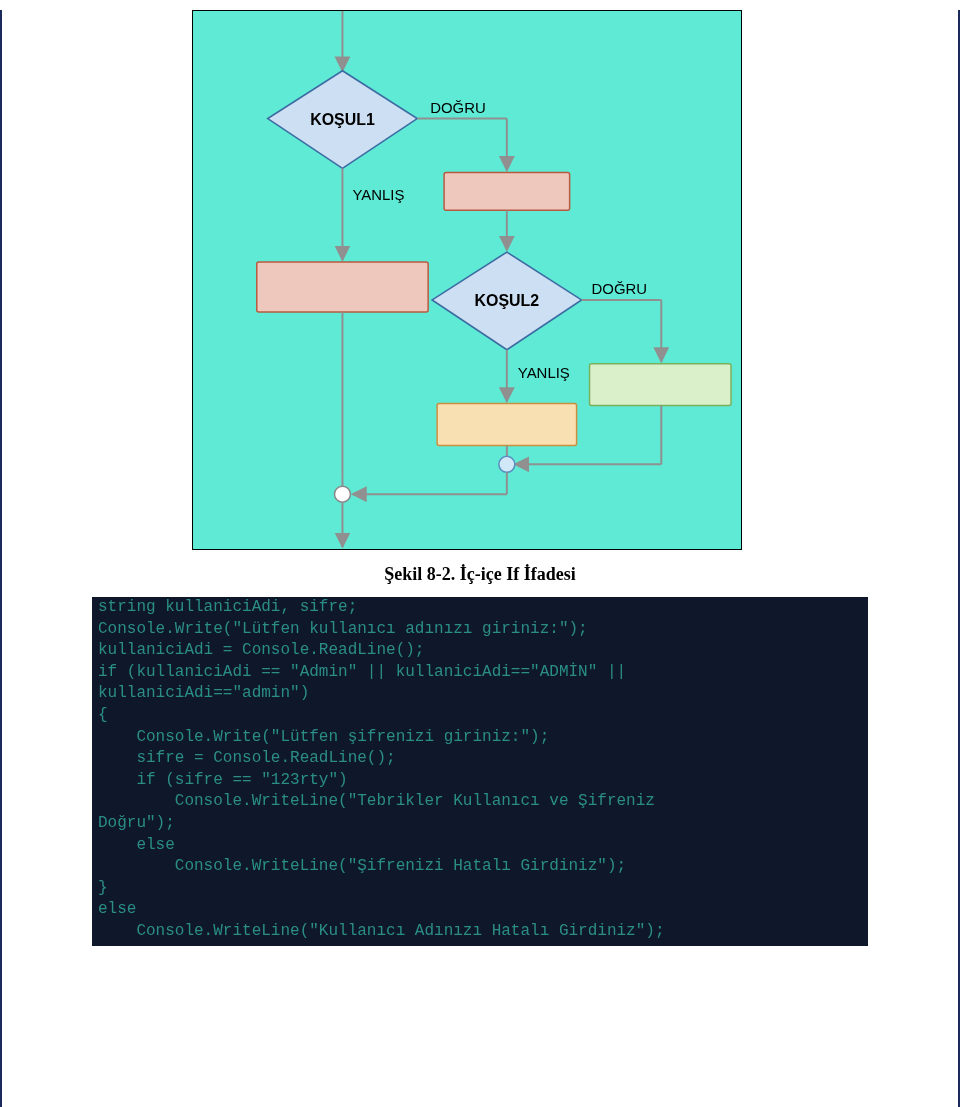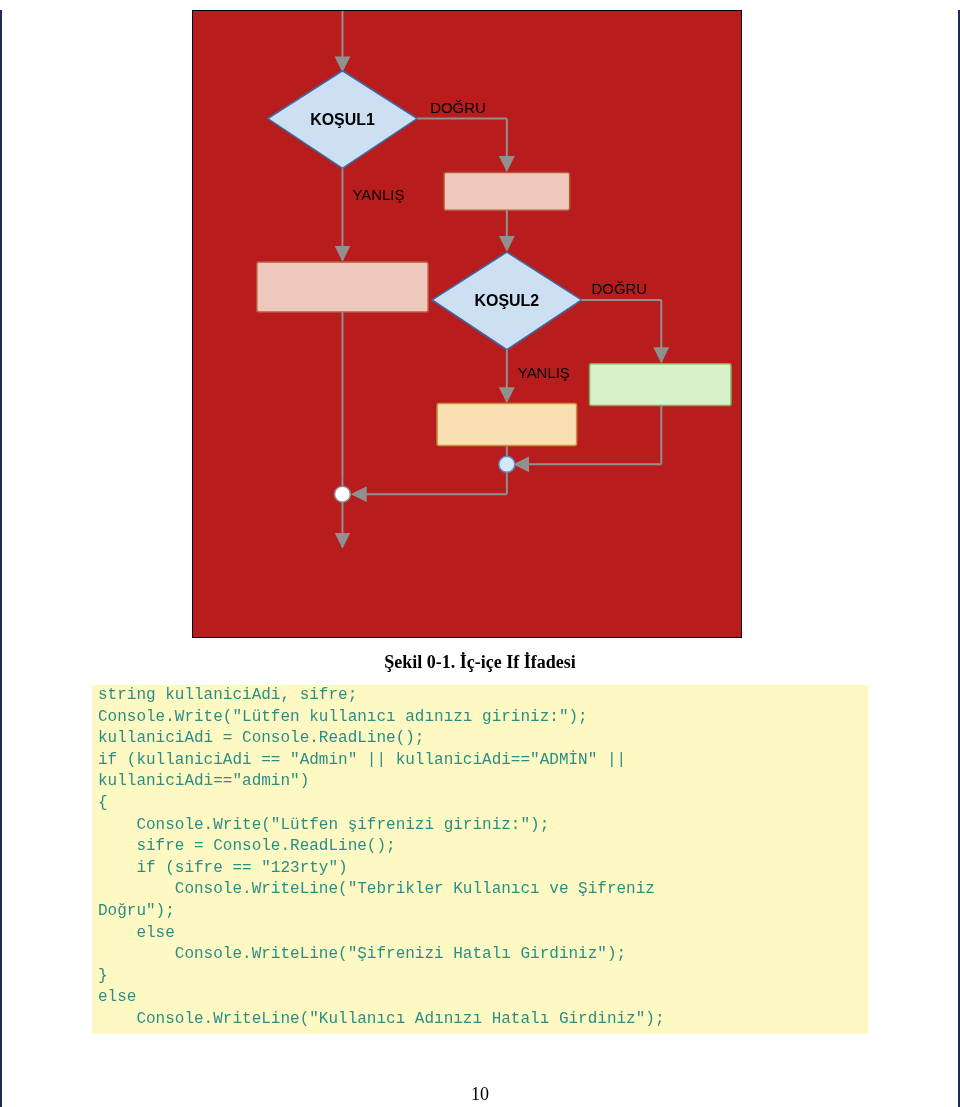--- a/index.html
+++ b/index.html
@@ -18,39 +18,39 @@
     border-left: 2px solid #1a2a5a;
     border-right: 2px solid #1a2a5a;
   }
   .figure-wrap {
     margin-top: 10px;
     margin-left: 100px;
   }
   .figure-border {
     border: 1px solid #000;
     width: 550px;
-    height: 628px;
-    background: #b91c1c;
+    height: 540px;
+    background: #5eead4;
     box-sizing: border-box;
   }
   .caption-line {
     text-align: center;
     font-size: 18px;
     margin-top: 14px;
     font-weight: bold;
   }
   .example-line {
     margin-top: 18px;
     font-size: 18px;
     line-height: 1.6;
   }
   .example-title { font-weight: bold; }
   .code-block {
     margin-top: 12px;
-    background: #fef9c3;
+    background: #0f172a;
     padding: 0 6px 3px 6px;
     font-family: "Courier New", monospace;
     font-size: 16px;
     line-height: 1.35;
     color: #2a8e87;
     white-space: pre;
   }
   .pagenum {
     position: absolute;
     bottom: 12px;
@@ -129,34 +129,33 @@
         <line x1="315" y1="485" x2="160" y2="485" stroke="#909090" stroke-width="2" marker-end="url(#arrow)"></line>
         <line x1="150" y1="470" x2="150" y2="485" stroke="#909090" stroke-width="2"></line>
 
         <circle cx="150" cy="485" r="8" fill="#fff" stroke="#888" stroke-width="1.5"></circle>
 
         <line x1="150" y1="493" x2="150" y2="538" stroke="#909090" stroke-width="2" marker-end="url(#arrow)"></line>
       </svg>
     </div>
   </div>
 
-  <div class="caption-line">Şekil 0-1. İç-içe If İfadesi</div>
+  <div class="caption-line">Şekil 8-2. İç-içe If İfadesi</div>
 
 
   <div class="code-block">string kullaniciAdi, sifre;
 Console.Write("Lütfen kullanıcı adınızı giriniz:");
 kullaniciAdi = Console.ReadLine();
 if (kullaniciAdi == "Admin" || kullaniciAdi=="ADMİN" || 
 kullaniciAdi=="admin")
 {
     Console.Write("Lütfen şifrenizi giriniz:");
     sifre = Console.ReadLine();
     if (sifre == "123rty")
         Console.WriteLine("Tebrikler Kullanıcı ve Şifreniz 
 Doğru");
     else
         Console.WriteLine("Şifrenizi Hatalı Girdiniz");
 }
 else
     Console.WriteLine("Kullanıcı Adınızı Hatalı Girdiniz");</div>
 
-  <div class="pagenum">10</div>
 </div>
 
 </body></html>

